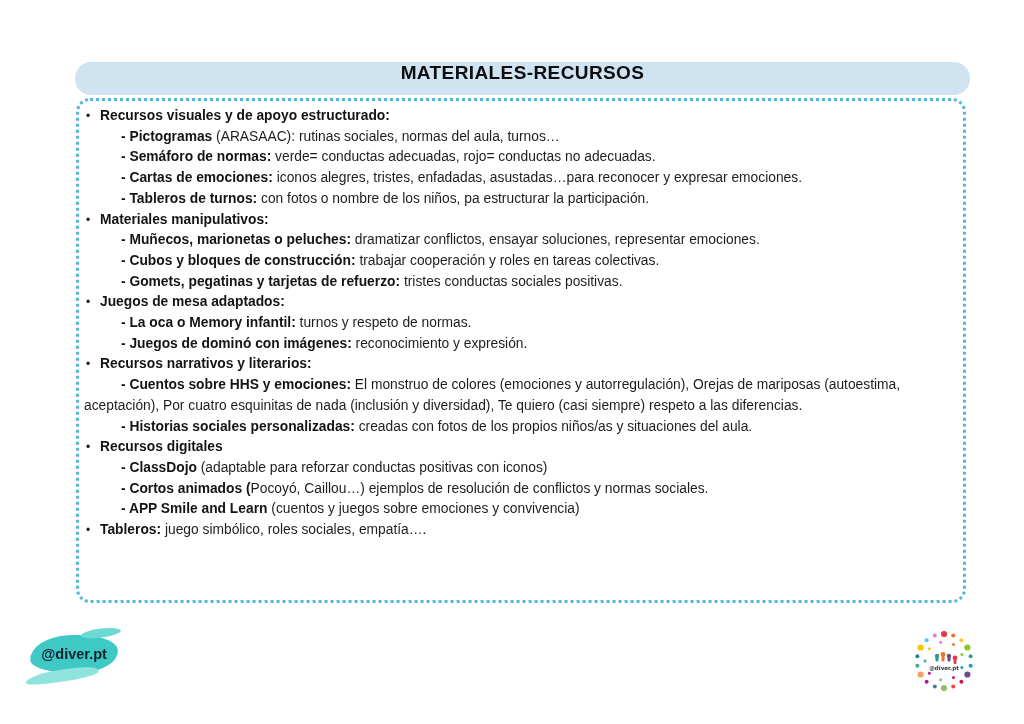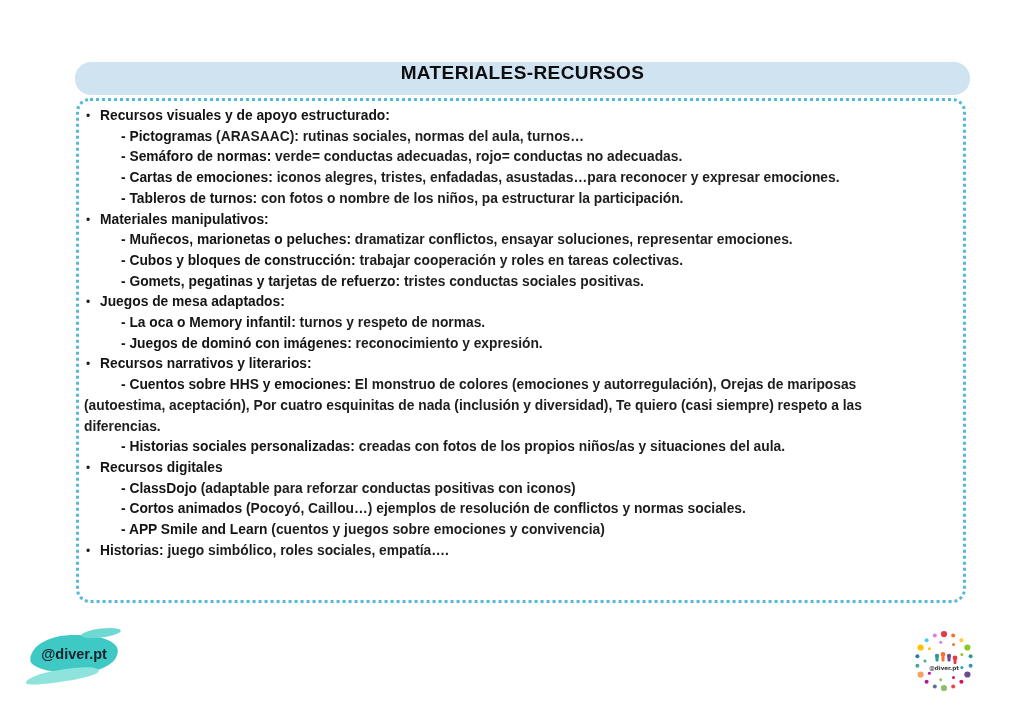--- a/index.html
+++ b/index.html
@@ -49,21 +49,21 @@
   }
   .item { position: relative; }
   .item.l1 { padding-left: 16px; }
   .item.l1 .bullet {
     position: absolute; left: 2px; top: 0;
     font-size: 12px;
     color: #1d1d1f;
   }
   .item.l2 { text-indent: 37px; }
   .item .lead { font-weight: 700; color: #141416; }
-  .item .rest { font-weight: 700; }
+  .item .rest { font-weight: 400; }
 
   
   .brush-badge {
     position: absolute;
     left: 26px; top: 629px;
     width: 96px; height: 56px;
   }
   .brush-shape {
     position: absolute;
     left: 4px; top: 6px;
@@ -129,21 +129,21 @@
       <div class="item l1"><span class="bullet">•</span><span class="lead">Juegos de mesa adaptados:</span></div>
       <div class="item l2"><span class="lead">- La oca o Memory infantil:</span><span class="rest"> turnos y respeto de normas.</span></div>
       <div class="item l2"><span class="lead">- Juegos de dominó con imágenes:</span><span class="rest"> reconocimiento y expresión.</span></div>
       <div class="item l1"><span class="bullet">•</span><span class="lead">Recursos narrativos y literarios:</span></div>
       <div class="item l2"><span class="lead">- Cuentos sobre HHS y emociones:</span><span class="rest"> El monstruo de colores (emociones y autorregulación), Orejas de mariposas (autoestima, aceptación), Por cuatro esquinitas de nada (inclusión y diversidad), Te quiero (casi siempre) respeto a las diferencias.</span></div>
       <div class="item l2"><span class="lead">- Historias sociales personalizadas:</span><span class="rest"> creadas con fotos de los propios niños/as y situaciones del aula.</span></div>
       <div class="item l1"><span class="bullet">•</span><span class="lead">Recursos digitales</span></div>
       <div class="item l2"><span class="lead">- ClassDojo</span><span class="rest"> (adaptable para reforzar conductas positivas con iconos)</span></div>
       <div class="item l2"><span class="lead">- Cortos animados (</span><span class="rest">Pocoyó, Caillou…) ejemplos de resolución de conflictos y normas sociales.</span></div>
       <div class="item l2"><span class="lead">- APP Smile and Learn</span><span class="rest"> (cuentos y juegos sobre emociones y convivencia)</span></div>
-      <div class="item l1"><span class="bullet">•</span><span class="lead">Historias:</span><span class="rest"> juego simbólico, roles sociales, empatía….</span></div>
+      <div class="item l1"><span class="bullet">•</span><span class="lead">Tableros:</span><span class="rest"> juego simbólico, roles sociales, empatía….</span></div>
     </div>
 </div>
 
 <div class="brush-badge">
   <div class="brush-shape"></div>
   <div class="handle">@diver.pt</div>
 </div>
 
 <div class="logo">
   <svg width="68" height="68" viewBox="0 0 68 68">

